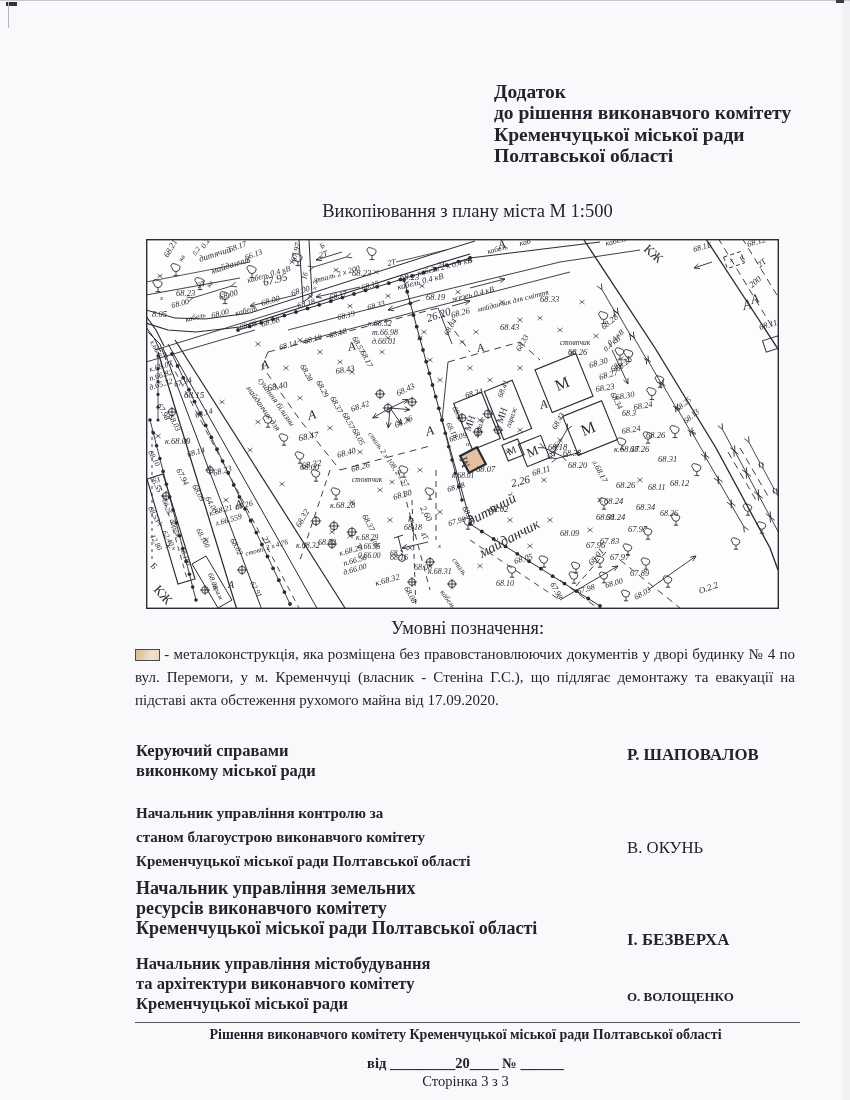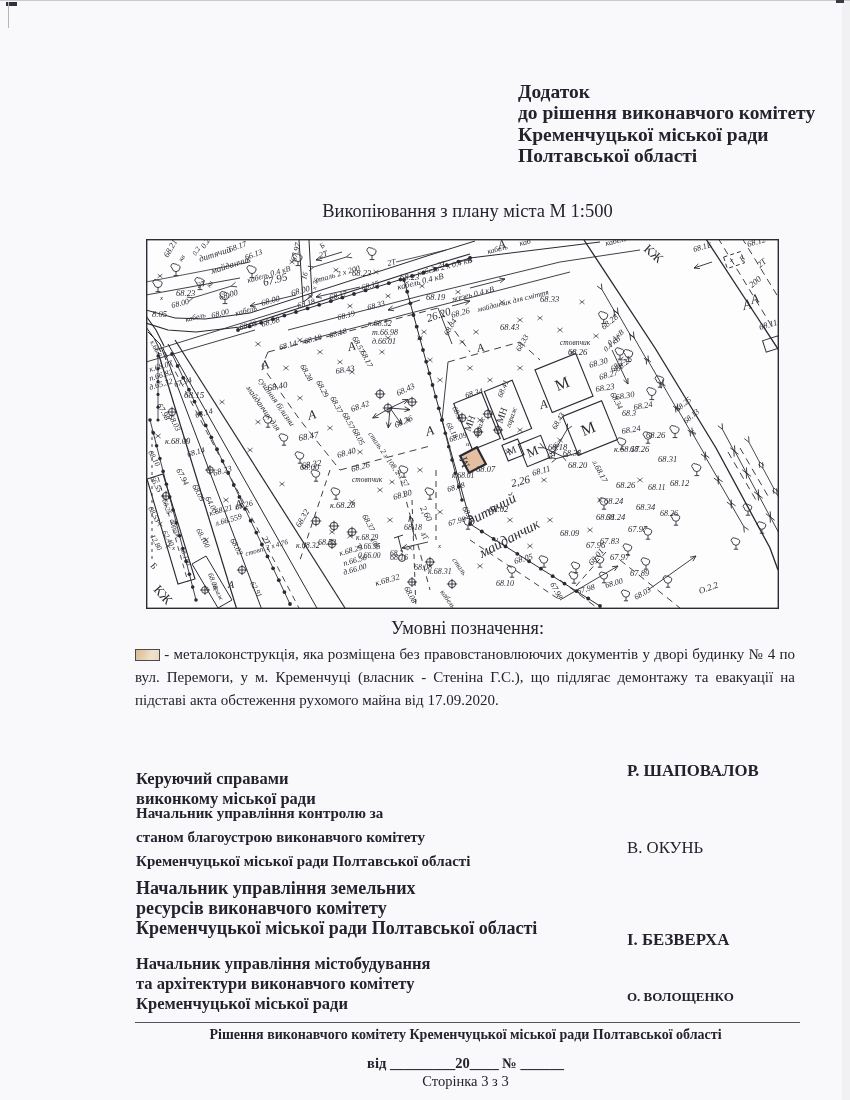--- a/index.html
+++ b/index.html
@@ -15,21 +15,21 @@
 <div class="abs" style="left:842px;top:0;width:8px;height:1100px;background:#f1f1f4;"></div>
 
 <div class="abs" style="left:0;top:0;width:850px;height:1px;background:#c8c8ce;"></div>
 
 <div class="abs" style="left:6px;top:2px;width:11px;height:4px;background:#32323a;"></div>
 
 <div class="abs" style="left:836px;top:0px;width:8px;height:3px;background:#3a3a42;"></div>
 
 <div class="abs" style="left:8px;top:2px;width:1px;height:26px;background:#b5b5bd;"></div>
 
-<div class="abs" style="left:494px;top:81px;width:330px;font-size:19.5px;font-weight:bold;line-height:21.4px;margin-left:24px;">
+<div class="abs" style="left:494px;top:81px;width:330px;font-size:19.5px;font-weight:bold;line-height:21.4px;">
 Додаток<br>
 до рішення виконавчого комітету<br>
 Кременчуцької міської ради<br>
 Полтавської області
 </div>
 
 <div class="abs" style="left:0;top:201px;width:935px;text-align:center;font-size:18.5px;">Викопіювання з плану міста М 1:500</div>
 
 <div class="abs" style="left:146px;top:239px;">
 
@@ -1226,25 +1226,25 @@
 </div>
 
 <div class="abs" style="left:0;top:618px;width:935px;text-align:center;font-size:18.2px;">Умовні позначення:</div>
 
 <div class="abs" style="left:135px;top:643px;width:660px;font-size:15px;line-height:23.2px;text-align:justify;">
 
 <span style="display:inline-block;width:23px;height:10px;border:1.6px solid #4a4a52;background:linear-gradient(110deg,#d9ba94 0%,#e5cdab 35%,#efe2cd 65%,#e9d8bf 100%);vertical-align:-2px;"></span>
  - металоконструкція, яка розміщена без правовстановлюючих документів у дворі будинку № 4 по вул. Перемоги, у м. Кременчуці (власник - Стеніна Г.С.), що підлягає демонтажу та евакуації на підставі акта обстеження рухомого майна від 17.09.2020.
 </div>
 
-<div class="abs" style="left:136px;top:741px;width:420px;font-size:16.5px;font-weight:bold;line-height:20px;margin-top:28px;">
+<div class="abs" style="left:136px;top:741px;width:420px;font-size:16.5px;font-weight:bold;line-height:20px;">
 Керуючий справами<br>виконкому міської ради
 </div>
 
-<div class="abs" style="left:627px;top:761px;font-size:16.8px;font-weight:bold;text-align:right;">Р. ШАПОВАЛОВ</div>
+<div class="abs" style="left:627px;top:745px;font-size:16.8px;font-weight:bold;text-align:right;">Р. ШАПОВАЛОВ</div>
 
 <div class="abs" style="left:136px;top:801px;width:460px;font-size:15px;font-weight:bold;line-height:24px;">
 Начальник управління контролю за<br>станом благоустрою виконавчого комітету<br>Кременчуцької міської ради Полтавської області
 </div>
 
 <div class="abs" style="left:627px;top:838px;font-size:16.8px;font-weight:normal;">В. ОКУНЬ</div>
 
 <div class="abs" style="left:136px;top:878px;width:460px;font-size:18px;font-weight:bold;line-height:20px;">
 Начальник управління земельних<br>ресурсів виконавчого комітету<br>Кременчуцької міської ради Полтавської області
 </div>

